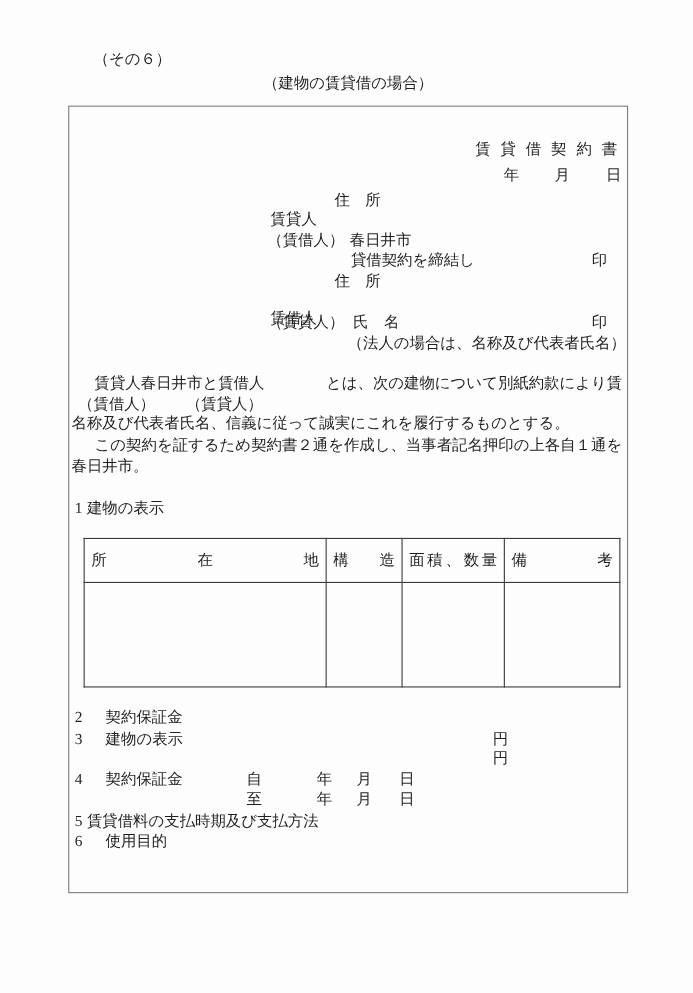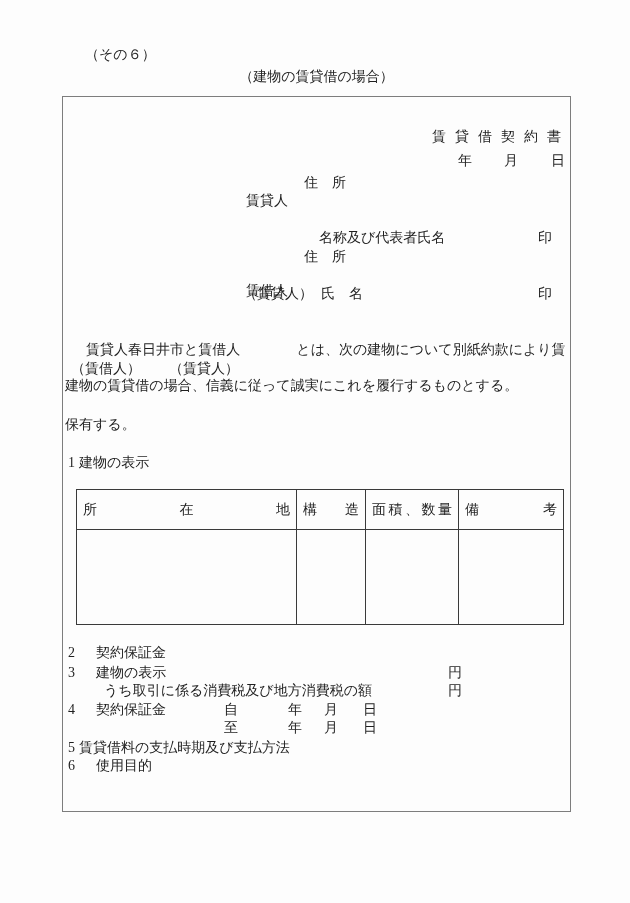--- a/index.html
+++ b/index.html
@@ -61,40 +61,46 @@
 
   <div class="line" style="top:54px;left:0;width:100%">
     <span class="fld" style="left:395px">年</span>
     <span class="fld" style="left:441px">月</span>
     <span class="fld" style="left:488px">日</span>
   </div>
 
   <div class="line" style="left:241px;top:76px">住　所</div>
   <div class="line" style="left:183px;top:94px">賃貸人</div>
 
+  <div class="line" style="top:113px;left:0;width:100%">
+    <span class="fld" style="left:180px">（賃借人）</span>
+    <span class="fld" style="left:255px">春日井市</span>
+  </div>
 
   <div class="line" style="top:131px;left:0;width:100%">
-    <span class="fld" style="left:256px">名称及び代表者氏名</span>
+    <span class="fld" style="left:256px">貸借契約を締結し</span>
     <span class="fld" style="left:475px">印</span>
   </div>
 
   <div class="line" style="left:241px;top:150px">住　所</div>
   <div class="line" style="left:183px;top:184px">賃借人</div>
 
   <div class="line" style="top:187px;left:0;width:100%">
     <span class="fld" style="left:180px">（賃貸人）</span>
     <span class="fld" style="left:258px">氏　名</span>
     <span class="fld" style="left:475px">印</span>
   </div>
 
+  <div class="line" style="left:253px;top:206px">（法人の場合は、名称及び代表者氏名）</div>
 
   <div class="line" style="left:8px;top:262px">（賃借人）　　（賃貸人）</div>
   <div class="line" style="left:23px;top:243px">賃貸人春日井市と賃借人　　　　とは、次の建物について別紙約款により賃</div>
-  <div class="line" style="left:2px;top:279px">建物の賃貸借の場合、信義に従って誠実にこれを履行するものとする。</div>
-  <div class="line" style="left:2px;top:318px">保有する。</div>
+  <div class="line" style="left:2px;top:279px">名称及び代表者氏名、信義に従って誠実にこれを履行するものとする。</div>
+  <div class="line" style="left:23px;top:299px">この契約を証するため契約書２通を作成し、当事者記名押印の上各自１通を</div>
+  <div class="line" style="left:2px;top:318px">春日井市。</div>
 
   <div class="line" style="top:356px;left:0;width:100%">
     <span class="fld" style="left:5px">1</span>
     <span class="fld" style="left:16px">建物の表示</span>
   </div>
 
   <table class="bld">
     <colgroup>
       <col style="width:220px">
         <col style="width:69px">
@@ -146,21 +152,20 @@
     <span class="fld" style="left:33px">契約保証金</span>
   </div>
 
   <div class="line" style="top:566px;left:0;width:100%">
     <span class="fld" style="left:5px">3</span>
     <span class="fld" style="left:33px">建物の表示</span>
     <span class="fld" style="left:385px">円</span>
   </div>
 
   <div class="line" style="top:584px;left:0;width:100%">
-    <span class="fld" style="left:41px">うち取引に係る消費税及び地方消費税の額</span>
     <span class="fld" style="left:385px">円</span>
   </div>
 
   <div class="line" style="top:603px;left:0;width:100%">
     <span class="fld" style="left:5px">4</span>
     <span class="fld" style="left:33px">契約保証金</span>
     <span class="fld" style="left:161px">自</span>
     <span class="fld" style="left:225px">年</span>
     <span class="fld" style="left:261px">月</span>
     <span class="fld" style="left:300px">日</span>

